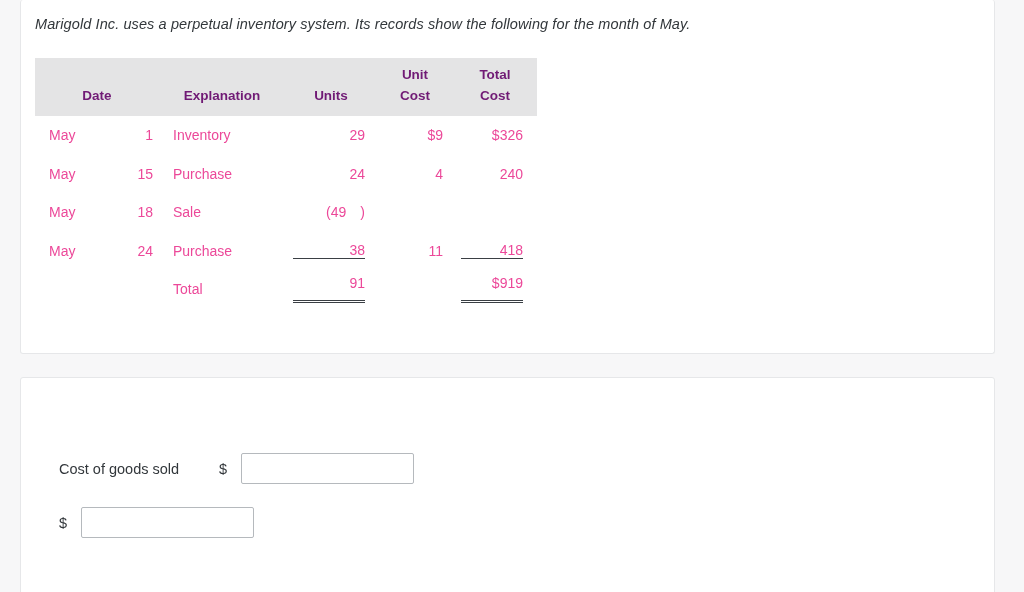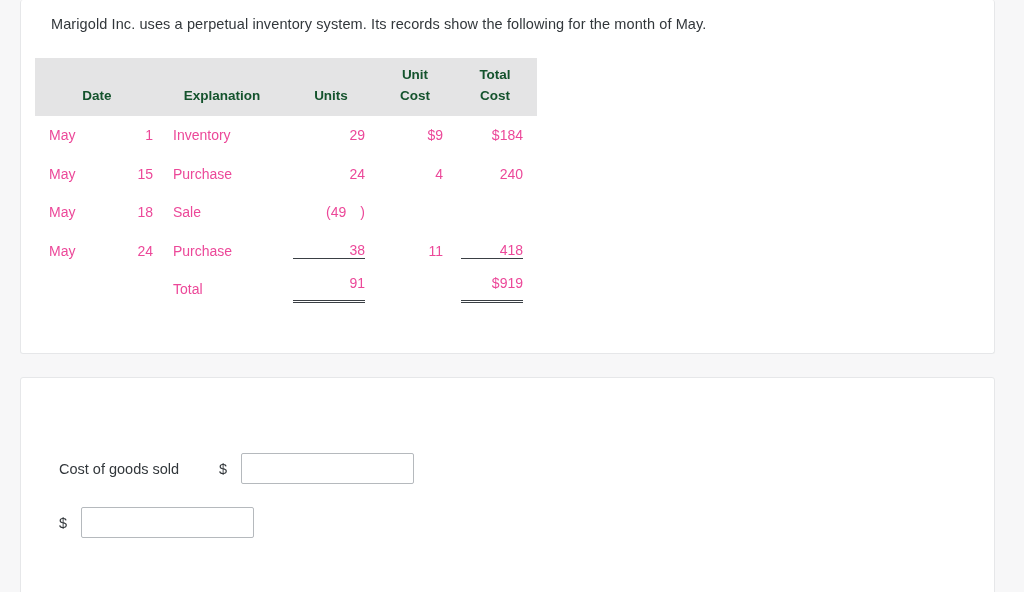--- a/index.html
+++ b/index.html
@@ -46,22 +46,23 @@
   
   .prompt {
     position: absolute;
     font-size: 14.5px;
     line-height: 1.45;
     color: #32373b;
     letter-spacing: 0.1px;
     white-space: nowrap;
   }
   #intro-text {
-    left: 30px;
+    left: 14px;
     top: 14px;
+    font-style: italic;
   }
   #calc-text {
     left: 30px;
     top: 18px;
   }
 
   
   #inventory-table {
     position: absolute;
     left: 14px;
@@ -70,21 +71,21 @@
     font-size: 14px;
     color: #32373b;
   }
   #inventory-table th {
     background: #e4e4e5;
     font-weight: bold;
     font-size: 13.5px;
     padding: 0;
     vertical-align: bottom;
     height: 58px;
-    color: #14532d;
+    color: #701a75;
   }
   #inventory-table th .hd {
     display: block;
     padding: 0 8px 9px 8px;
     line-height: 1.55;
     text-align: center;
   }
   #inventory-table td {
     padding: 0 8px;
     height: 38.5px;
@@ -192,21 +193,21 @@
         </tr>
       </thead>
       <tbody>
 
         <tr>
           <td class="col-month">May</td>
           <td class="col-day">1</td>
           <td class="col-expl">Inventory</td>
           <td class="col-units">29</td>
           <td class="col-unit">$9</td>
-          <td class="col-total">$184</td>
+          <td class="col-total">$326</td>
         </tr>
 
         <tr>
           <td class="col-month">May</td>
           <td class="col-day">15</td>
           <td class="col-expl">Purchase</td>
           <td class="col-units">24</td>
           <td class="col-unit">4</td>
           <td class="col-total">240</td>
         </tr>

